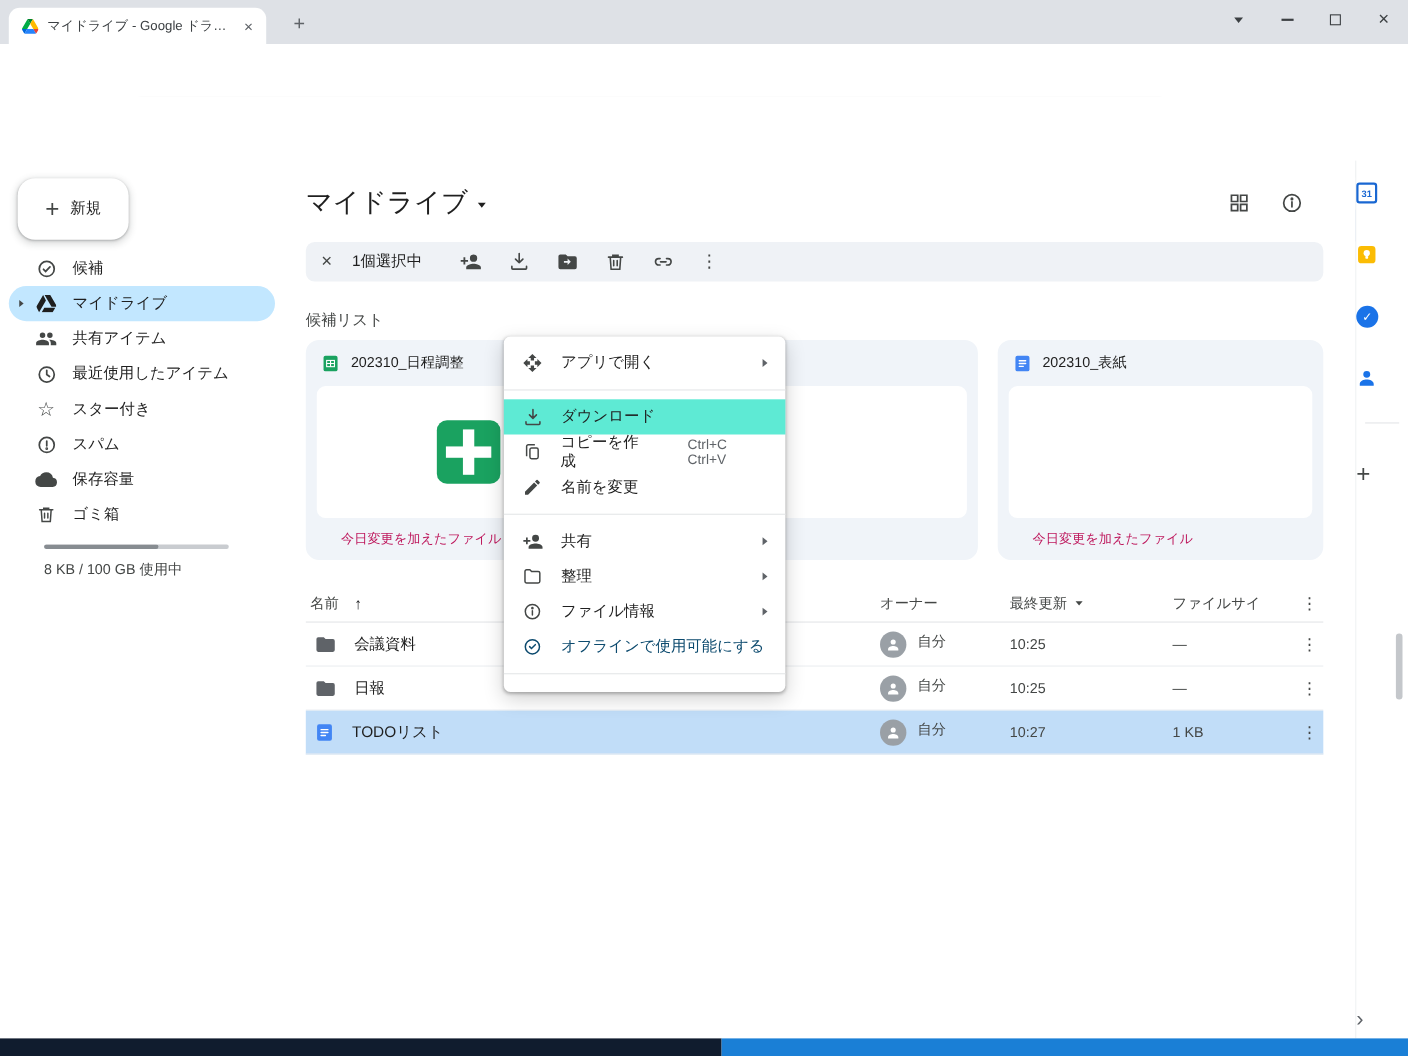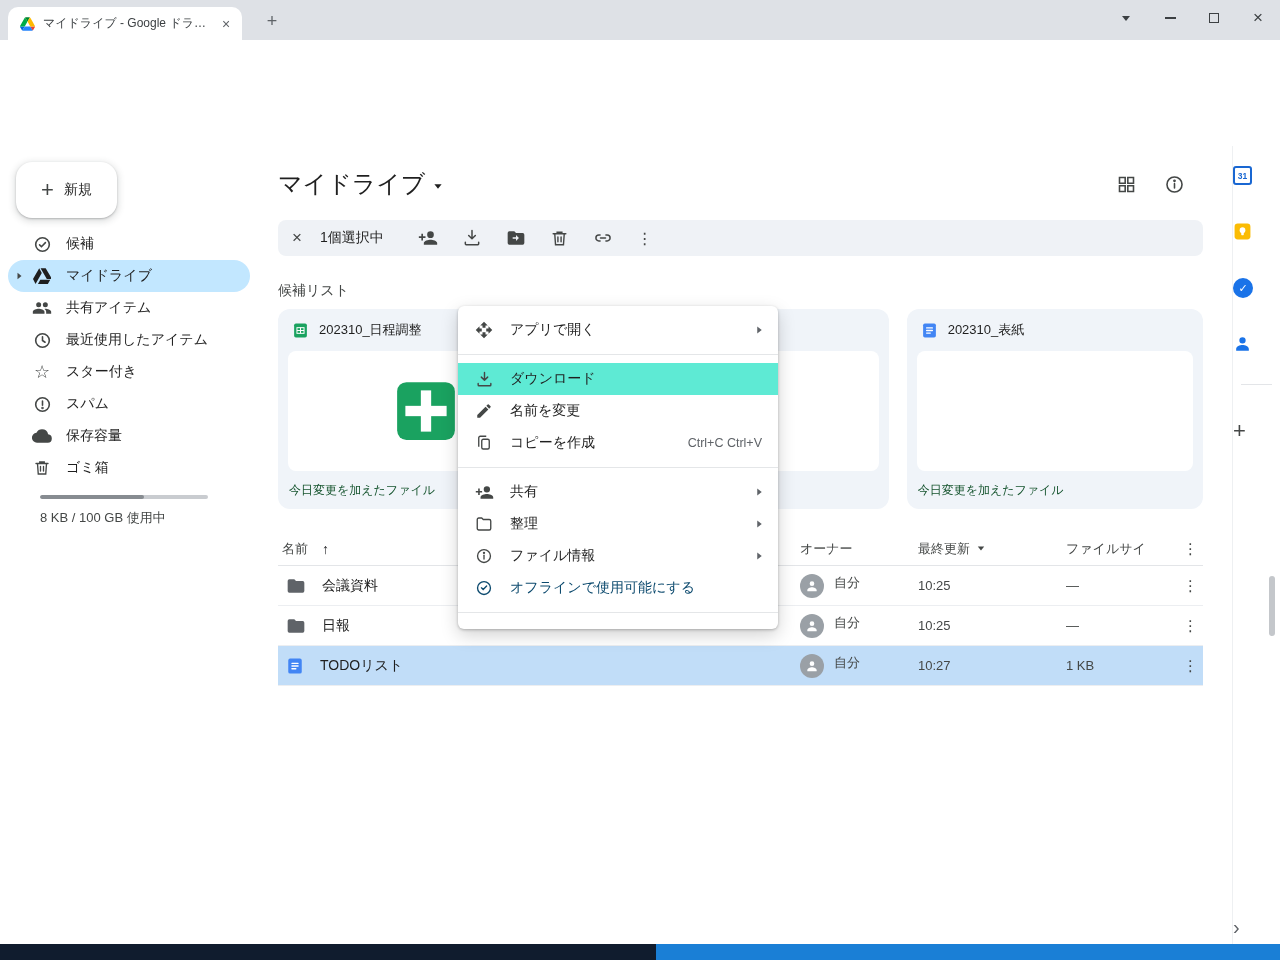--- a/index.html
+++ b/index.html
@@ -100,38 +100,38 @@
 #seltoolbar .x{font-size:17px;color:#444746;width:20px}
 #seltoolbar .cnt{font-size:14px;color:#1f1f1f;margin-left:8px}
 #selicons{display:flex;align-items:center;gap:24px;margin-left:34px;color:#444746}
 
 #suglabel{position:absolute;left:20px;top:136px;font-size:14px;color:#444746}
 #cards{position:absolute;left:20px;top:163px;width:925px;height:200px;display:flex;gap:18px}
 .card{flex:1;background:#f0f4f9;border-radius:12px;display:flex;flex-direction:column;overflow:hidden}
 .card-head{height:42px;display:flex;align-items:center;padding:0 14px;gap:10px}
 .card-head .ct{font-size:13px;font-weight:500;color:#1f1f1f;white-space:nowrap;overflow:hidden;text-overflow:ellipsis}
 .card-prev{flex:1;background:#fff;border-radius:8px;margin:0 10px;display:flex;align-items:center;justify-content:center}
-.card-foot{height:38px;display:flex;align-items:center;padding:0 11px;font-size:12px;color:#14532d}
+.card-foot{height:38px;display:flex;align-items:center;padding:0 32px;font-size:12px;color:#be185d}
 
 #filetable{position:absolute;left:20px;top:386px;width:925px}
 .trow{display:grid;grid-template-columns:522px 118px 148px 112px 25px;align-items:center}
 #thead{height:34px;border-bottom:1px solid #e3e5e8;font-size:13px;font-weight:500;color:#444746}
 #thead .hname{display:flex;align-items:center;gap:14px;padding-left:4px}
 #thead .hmod{display:flex;align-items:center;gap:7px}
 #thead .sortup{font-size:14px;color:#202124}
 #thead .hcaret{color:#444746;transform:scale(.8)}
 .frow{height:40px;border-bottom:1px solid #eceef1;font-size:13px;color:#444746}
 .frow.selected{background:#c1ddf8}
 .fname{display:flex;align-items:center;gap:16px;padding-left:8px;font-size:14px;color:#1f1f1f}
 .fowner{display:flex;gap:10px}
 .oavatar{width:24px;height:24px;border-radius:50%;background:#9aa0a6;display:flex;align-items:center;justify-content:center}
 .kebab{font-size:15px;color:#444746;text-align:center}
 
 
-#ctxmenu{position:absolute;left:458px;top:306px;width:320px;background:#fff;border-radius:6px;padding:8px 0;
+#ctxmenu{position:absolute;left:458px;top:306px;width:256px;background:#fff;border-radius:6px;padding:8px 0;
   box-shadow:0 1px 3px rgba(0,0,0,.25),0 6px 18px rgba(0,0,0,.18);z-index:50}
 .mi{height:32px;display:flex;align-items:center;padding:0 16px;gap:16px;font-size:14px;color:#1f1f1f}
 .mi .ic{width:20px;display:flex;justify-content:center;color:#444746}
 .mi.hl{background:#5eead4}
 .mi.disabled,.mi.disabled .ic{color:#0c4a6e}
 .mi .shortcut{font-size:12.5px;color:#5f6368}
 .mi .sub{color:#5f6368;transform:scale(.9)}
 .mdiv{height:1px;background:#e4e6e8;margin:8px 0}
 
 
@@ -574,36 +574,36 @@
   <div class="mi hl">
     <span class="ic">
       <svg width="19" height="19" viewBox="0 0 24 24" fill="none" stroke="currentColor" stroke-width="1.8" stroke-linecap="round" stroke-linejoin="round">
           <path d="M12 3v10m0 0 4-4m-4 4-4-4M4 17v2a1 1 0 0 0 1 1h14a1 1 0 0 0 1-1v-2"></path>
         </svg>
     </span>
     <span>ダウンロード</span>
   </div>
   <div class="mi">
     <span class="ic">
-      <svg width="18" height="18" viewBox="0 0 24 24" fill="currentColor">
-          <path d="M3 17.25V21h3.75L17.81 9.94l-3.75-3.75L3 17.25zM20.71 7.04a1 1 0 0 0 0-1.41l-2.34-2.34a1 1 0 0 0-1.41 0l-1.83 1.83 3.75 3.75 1.83-1.83z"></path>
-        </svg>
-    </span>
-    <span>名前を変更</span>
-  </div>
-  <div class="mi">
-    <span class="ic">
       <svg width="18" height="18" viewBox="0 0 24 24" fill="none" stroke="currentColor" stroke-width="1.8" stroke-linejoin="round">
           <rect x="9" y="7" width="10" height="13" rx="2"></rect>
           <path d="M5 17V5a2 2 0 0 1 2-2h8"></path>
         </svg>
     </span>
     <span>コピーを作成</span>
     <span class="grow"></span>
     <span class="shortcut">Ctrl+C Ctrl+V</span>
+  </div>
+  <div class="mi">
+    <span class="ic">
+      <svg width="18" height="18" viewBox="0 0 24 24" fill="currentColor">
+          <path d="M3 17.25V21h3.75L17.81 9.94l-3.75-3.75L3 17.25zM20.71 7.04a1 1 0 0 0 0-1.41l-2.34-2.34a1 1 0 0 0-1.41 0l-1.83 1.83 3.75 3.75 1.83-1.83z"></path>
+        </svg>
+    </span>
+    <span>名前を変更</span>
   </div>
   <div class="mdiv"></div>
   <div class="mi">
     <span class="ic">
       <svg width="19" height="19" viewBox="0 0 24 24" fill="currentColor">
           <path d="M15 12a4 4 0 1 0-4-4 4 4 0 0 0 4 4zM6 10V7H4v3H1v2h3v3h2v-3h3v-2H6zm9 4c-2.67 0-8 1.34-8 4v2h16v-2c0-2.66-5.33-4-8-4z"></path>
         </svg>
     </span>
     <span>共有</span>
     <span class="grow"></span>

